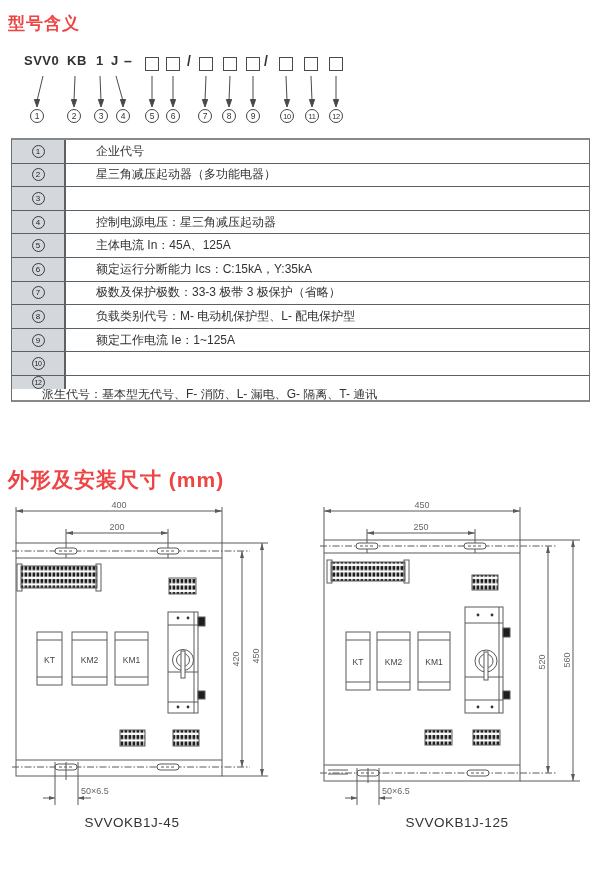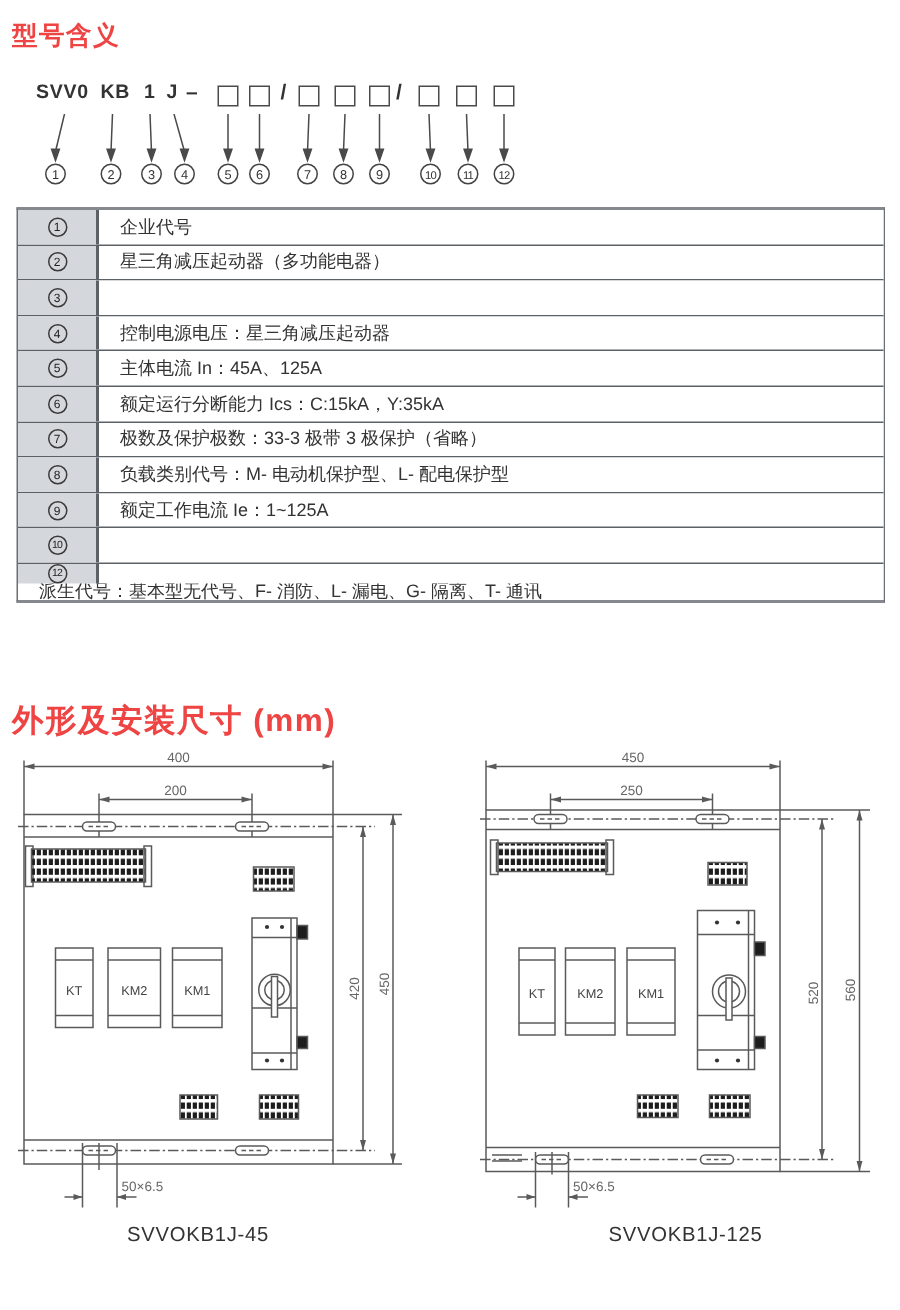--- a/index.html
+++ b/index.html
@@ -17,21 +17,21 @@
   
   .mtable { position:absolute; left:11px; top:138px; width:579px; border:1px solid #6a6f74;
     border-top:2px solid #85898e; border-bottom:2px solid #85898e; }
   .trow { display:flex; height:23.6px; border-bottom:1px solid #5c6166; background:#fff; }
   .trow:last-child { border-bottom:none;flex-direction:column; }
   .tnum { width:54px; background:#d4d8dc; border-right:2px solid #5c6166; display:flex;
     align-items:center; justify-content:center; flex:none; }
   .tnum .ncirc { width:13px; height:13px; border:1px solid #3a3a3a; border-radius:50%;
     font-size:8px; color:#222; text-align:center; line-height:12px; }
   .tnum .ncirc.w2 { font-size:7px; letter-spacing:-0.5px; }
-  .tdesc { flex:1; font-size:12px; color:#333; display:flex; align-items:center; padding-left:14px;
+  .tdesc { flex:1; font-size:12px; color:#333; display:flex; align-items:center; padding-left:30px;
     white-space:nowrap; overflow:hidden; }
   svg text { font-family:"Liberation Sans","DejaVu Sans",sans-serif; }
   .dimtxt { font-size:9px; fill:#666; }
   .comptxt { font-size:8.5px; fill:#444; }
   .captxt { font-size:13.5px; fill:#333; letter-spacing:0.5px; }
 </style>
 </head>
 <body>
 
 <div class="abs sec-title" style="left:8px; top:12px;">型号含义</div>

